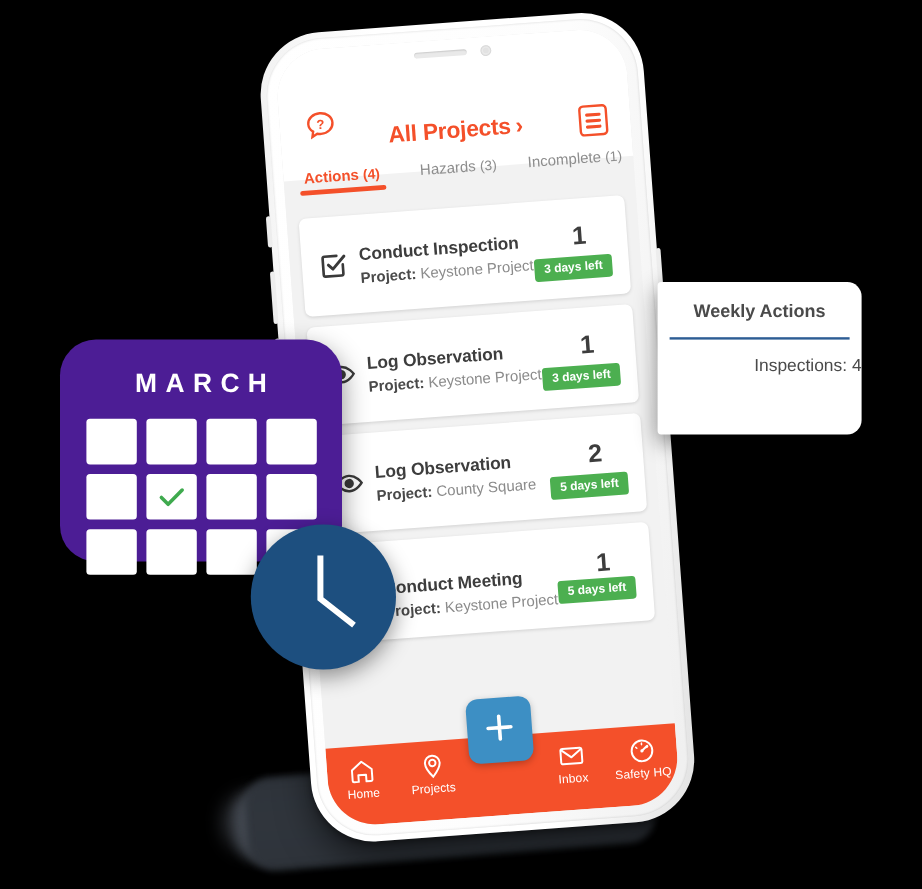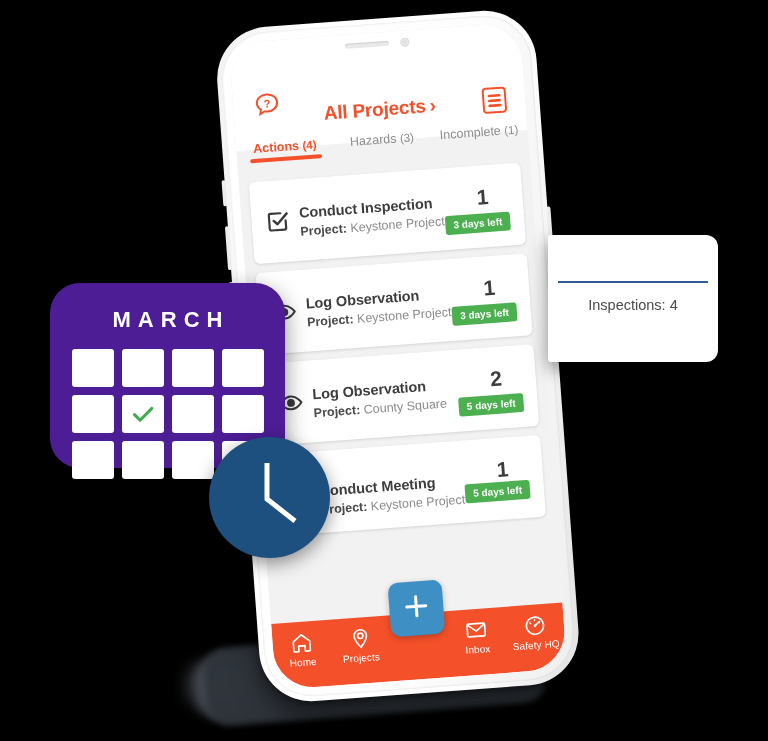--- a/index.html
+++ b/index.html
@@ -89,21 +89,21 @@
   #clock{position:absolute;left:209px;top:437px;width:121px;height:121px;border-radius:50%;background:#1d4f7f;z-index:30;
       box-shadow:0 6px 18px rgba(0,0,0,.42);}
   #clock svg{position:absolute;left:0;top:0;}
 
   
   #weekly{position:absolute;left:548px;top:235px;width:170px;height:127px;background:#fff;
       border-top-right-radius:12px;border-bottom-right-radius:12px;border-top-left-radius:3px;border-bottom-left-radius:3px;
       box-shadow:0 6px 18px rgba(0,0,0,.45);z-index:25;}
   #weekly .wtitle{position:absolute;left:0;right:0;top:16px;text-align:center;font-size:15px;font-weight:bold;color:#4a4a4a;}
   #weekly .wdiv{position:absolute;left:10px;right:10px;top:46px;height:1.5px;background:#2d5d94;}
-  #weekly .wrow{position:absolute;left:0;right:0;text-align:center;font-size:14.5px;color:#4a4a4a;}
+  #weekly .wrow{position:absolute;left:0;right:0;text-align:right;font-size:14.5px;color:#4a4a4a;}
   #weekly .r1{top:62px;}
   #weekly .r2{top:92px;}
 </style>
 </head>
 <body>
 
 <div id="stage">
 
   <div class="slab slab3"></div>
   <div class="slab slab2"></div>
@@ -294,17 +294,18 @@
 
   <div id="clock">
     <span>
       <svg viewBox="0 0 121 121" width="121" height="121">
         <path d="M58 26 L58 62 L86 84" fill="none" stroke="#ffffff" stroke-width="5" stroke-linecap="butt" stroke-linejoin="miter"></path>
       </svg>
     </span>
   </div>
 
   <div id="weekly">
+    <div class="wtitle">Weekly Actions</div>
     <div class="wdiv"></div>
     <div class="wrow r1">Inspections: 4</div>
   </div>
 
 </div>
 
 </body></html>

